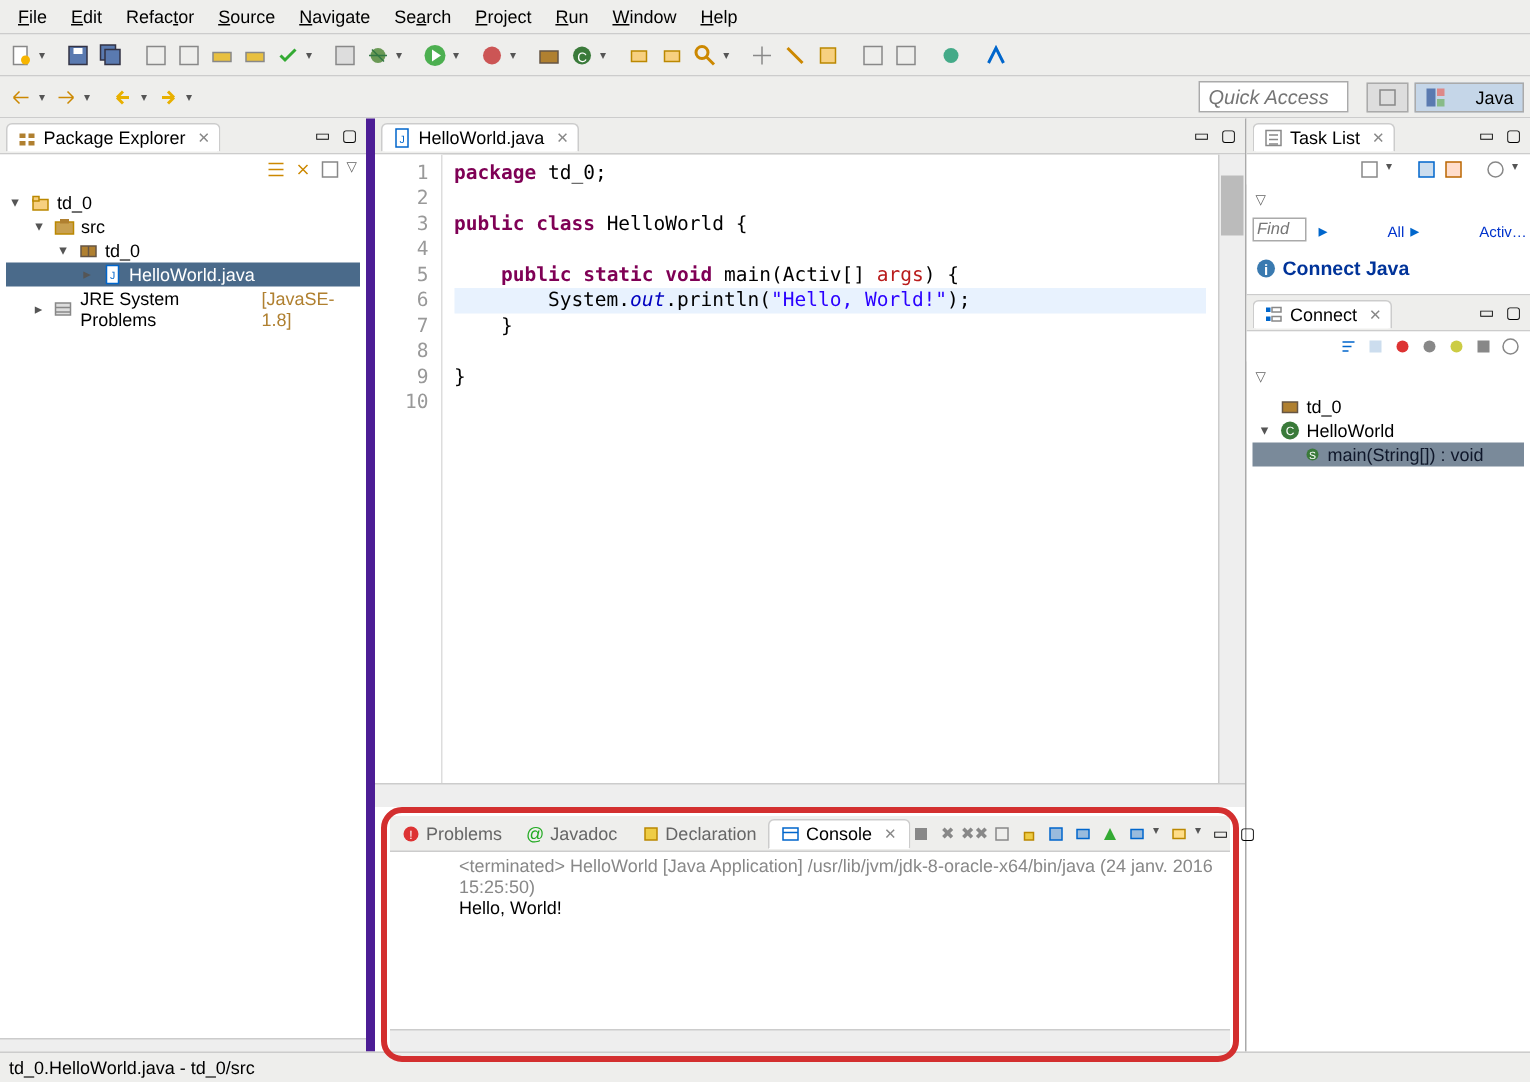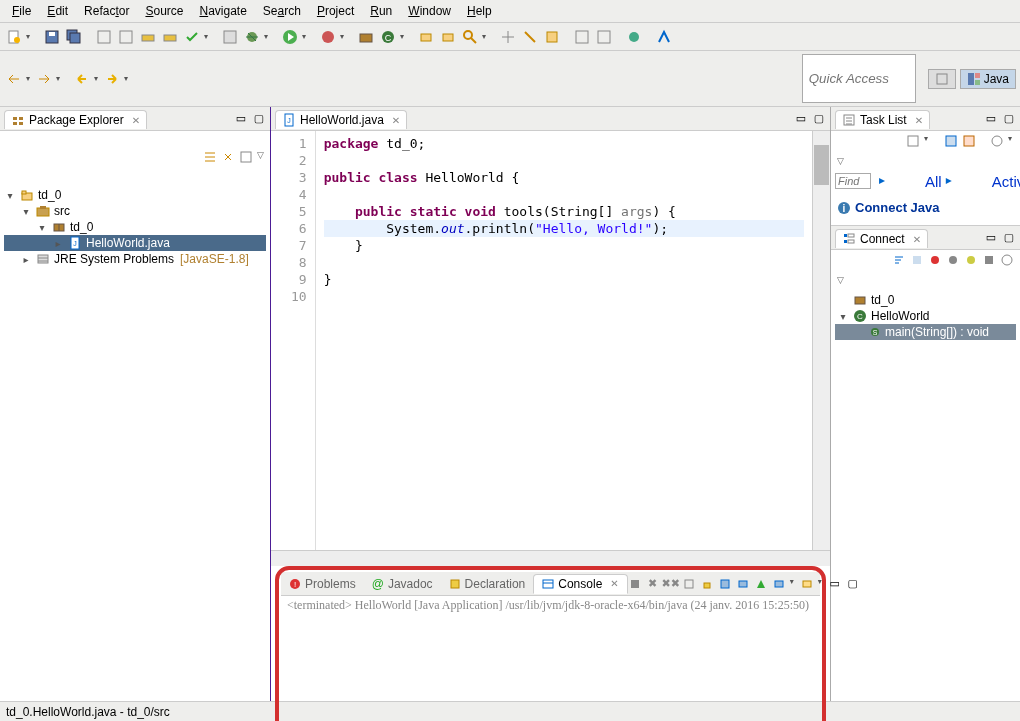--- a/index.html
+++ b/index.html
@@ -4,26 +4,26 @@
 <style>
 * { box-sizing: border-box; margin: 0; padding: 0; }
 body { font-family: "Segoe UI", Arial, sans-serif; font-size: 12px; background: #eeeeec; color: #000; width: 1020px; height: 721px; overflow: hidden; position: relative; }
 .menubar { display: flex; background: #eeeeec; padding: 2px 4px; border-bottom: 1px solid #ccc; }
 .menubar span { padding: 2px 8px; cursor: pointer; }
 .menubar span u { text-decoration: underline; }
 .toolbar { display: flex; align-items: center; background: #eeeeec; padding: 3px 4px; border-bottom: 1px solid #ccc; gap: 2px; min-height: 28px; }
 .tb-btn { width: 20px; height: 20px; display: inline-flex; align-items: center; justify-content: center; cursor: pointer; border: 1px solid transparent; }
 .tb-sep { width: 6px; }
 .tb-drop { font-size: 8px; color: #555; margin-left: -2px; padding: 0 2px; }
-.quick-access { margin-left: auto; border: 1px solid #aaa; background: #fff; padding: 16px 6px; font-style: italic; color: #888; width: 114px; }
+.quick-access { margin-left: auto; border: 1px solid #aaa; background: #fff; padding: 2px 6px; font-style: italic; color: #888; width: 100px; }
 .perspective-switcher { display: flex; gap: 4px; margin-left: 10px; }
-.persp-btn { border: 1px solid #aaa; background: #ddd; padding: 2px 6px; display: flex; align-items: center; gap: 3px; text-align: center; }
+.persp-btn { border: 1px solid #aaa; background: #ddd; padding: 2px 6px; display: flex; align-items: center; gap: 20px; text-align: center; }
 .persp-btn.active { background: #c5d6e8; }
 .workspace { display: flex; height: calc(100% - 92px); }
-.left-pane { width: 271px; border-right: 1px solid #4c1d95; display: flex; flex-direction: column; background: #fff; gap: 16px; }
+.left-pane { width: 250px; border-right: 6px solid #4c1d95; display: flex; flex-direction: column; background: #fff; }
 .view-tab-bar { display: flex; align-items: center; background: #eeeeec; padding: 0; border-bottom: 1px solid #ccc; height: 24px; }
 .view-tab { display: flex; align-items: center; gap: 4px; padding: 2px 6px; background: #fff; border: 1px solid #ccc; border-bottom: none; border-radius: 4px 4px 0 0; margin-top: 2px; margin-left: 4px; }
 .view-tab-close { font-size: 10px; color: #888; margin-left: 4px; cursor: pointer; }
 .view-tab-actions { margin-left: auto; display: flex; gap: 4px; padding-right: 4px; }
 .mini-action { width: 14px; height: 14px; cursor: pointer; display: inline-flex; align-items: center; justify-content: center; font-size: 11px; }
 .view-toolbar-row { display: flex; justify-content: flex-end; gap: 4px; padding: 3px 6px; background: #fff; }
 .tree { padding: 4px; font-size: 12px; }
 .tree-item { display: flex; align-items: center; gap: 4px; padding: 1px 0; cursor: pointer; }
 .tree-arrow { width: 12px; text-align: center; color: #555; font-size: 10px; }
 .tree-icon { width: 14px; height: 14px; display: inline-flex; align-items: center; justify-content: center; }
@@ -36,43 +36,43 @@
 .editor-tab-bar { display: flex; align-items: center; background: #eeeeec; border-bottom: 1px solid #ccc; height: 24px; }
 .editor-body { display: flex; flex: 1; font-family: "DejaVu Sans Mono", Consolas, monospace; font-size: 13px; position: relative; }
 .gutter { background: #fff; color: #999; text-align: right; padding: 4px 8px 4px 20px; border-right: 1px solid #ddd; user-select: none; }
 .gutter div { height: 17px; line-height: 17px; }
 .code-area { flex: 1; padding: 4px 8px; position: relative; }
 .code-line { height: 17px; line-height: 17px; white-space: pre; }
 .code-line.hl { background: #e8f2fe; }
 .kw { color: #7f0055; font-weight: bold; }
 .str { color: #2a00ff; }
 .field { color: #0000c0; font-style: italic; }
-.arg { color: #737373; }
+.arg { color: #b91c1c; }
 .vscroll { width: 18px; background: #eee; border-left: 1px solid #ccc; position: relative; }
 .vscroll-thumb { position: absolute; top: 14px; left: 1px; right: 1px; height: 40px; background: #bbb; }
 .bottom-area { height: 170px; position: relative; margin: 0 4px; }
 .red-highlight { position: absolute; inset: 0; border: 4px solid #d32f2f; border-radius: 14px; pointer-events: none; z-index: 10; }
 .bottom-content { position: absolute; inset: 6px; background: #fff; display: flex; flex-direction: column; }
 .bottom-tab-bar { display: flex; align-items: center; background: #eeeeec; border-bottom: 1px solid #ccc; height: 24px; font-size: 12px; }
 .btab { display: flex; align-items: center; gap: 4px; padding: 2px 8px; color: #666; cursor: pointer; }
 .btab.active { background: #fff; border: 1px solid #ccc; border-bottom: 1px solid #fff; border-radius: 4px 4px 0 0; color: #000; }
 .console-actions { margin-left: auto; display: flex; gap: 4px; padding-right: 4px; }
-.console-body { flex: 1; padding: 2px 6px; font-family: Liberation Serif, serif; font-size: 12px; overflow: hidden; }
+.console-body { flex: 1; padding: 2px 6px; font-family: Liberation Sans, sans-serif; font-size: 12px; overflow: hidden; margin-left: 40px; }
 .console-header-line { color: #888; }
 .right-pane { width: 190px; border-left: 1px solid #aaa; background: #fff; display: flex; flex-direction: column; overflow: hidden; }
 .right-section { border-bottom: 1px solid #ccc; }
 .connect-mylyn { padding: 6px; font-size: 12px; }
 .connect-mylyn h3 { color: #003399; font-size: 13px; margin-bottom: 4px; display: flex; align-items: center; gap: 4px; }
 .connect-mylyn a { color: #0033cc; text-decoration: underline; }
-.find-row { display: flex; align-items: flex-start; gap: 4px; padding: 4px; }
+.find-row { display: flex; align-items: flex-end; gap: 4px; padding: 4px; }
 .find-input { border: 1px solid #aaa; width: 36px; font-size: 11px; padding: 1px 2px; color: #888; font-style: italic; }
-.find-link { color: #0033cc; font-size: 15px; margin-left: 36px; }
+.find-link { color: #0033cc; font-size: 10px; margin-left: 36px; }
 .outline-body { padding: 4px; font-size: 12px; }
 .outline-item { display: flex; align-items: center; gap: 4px; padding: 1px 2px; }
-.outline-item.selected { background: #7a8a9a; color: #ffffff; }
+.outline-item.selected { background: #7a8a9a; color: #0f172a; }
 .outline-indent-1 { padding-left: 18px; }
 .statusbar { position: absolute; bottom: 0; left: 0; right: 0; height: 20px; background: #eeeeec; border-top: 1px solid #ccc; display: flex; align-items: center; padding: 0 6px; font-size: 12px; }
 .hscroll-track { height: 16px; background: #eee; border-top: 1px solid #ccc; }
 svg { display: block; }
 .triangle-toggle { font-size: 9px; color: #666; }
 </style>
 </head>
 <body>
 
 <div class="menubar">
@@ -403,21 +403,21 @@
             <div>7</div>
             <div>8</div>
             <div>9</div>
             <div>10</div>
         </div>
         <div class="code-area">
           <div class="code-line"><span class="kw">package</span><span> td_0;</span></div>
           <div class="code-line"></div>
           <div class="code-line"><span class="kw">public</span> <span class="kw">class</span><span> HelloWorld {</span></div>
           <div class="code-line"></div>
-          <div class="code-line">    <span class="kw">public</span> <span class="kw">static</span> <span class="kw">void</span><span> tools(String[] </span><span class="arg">args</span><span>) {</span></div>
+          <div class="code-line">    <span class="kw">public</span> <span class="kw">static</span> <span class="kw">void</span><span> main(Activ[] </span><span class="arg">args</span><span>) {</span></div>
           <div class="code-line hl"><span>        System.</span><span class="field">out</span><span>.println(</span><span class="str">"Hello, World!"</span><span>);</span></div>
           <div class="code-line">    }</div>
           <div class="code-line"></div>
           <div class="code-line">}</div>
           <div class="code-line"></div>
         </div>
         <div class="vscroll">
             <div class="vscroll-thumb"></div>
           </div>
       </div>
@@ -497,20 +497,21 @@
                   <rect x="2" y="3" width="8" height="6" fill="#fd8" stroke="#b80"></rect>
                 </svg>
               </span>
               <span class="tb-drop">▾</span>
             <span class="mini-action">▭</span>
             <span class="mini-action">▢</span>
           </div>
         </div>
         <div class="console-body">
           <div class="console-header-line">&lt;terminated&gt; HelloWorld [Java Application] /usr/lib/jvm/jdk-8-oracle-x64/bin/java (24 janv. 2016 15:25:50)</div>
+          <div>Hello, World!</div>
         </div>
         <div class="hscroll-track"></div>
       </div>
     </div>
   </div>
 
   <div class="right-pane">
     <div class="right-section">
       <div class="view-tab-bar">
         <div class="view-tab">

